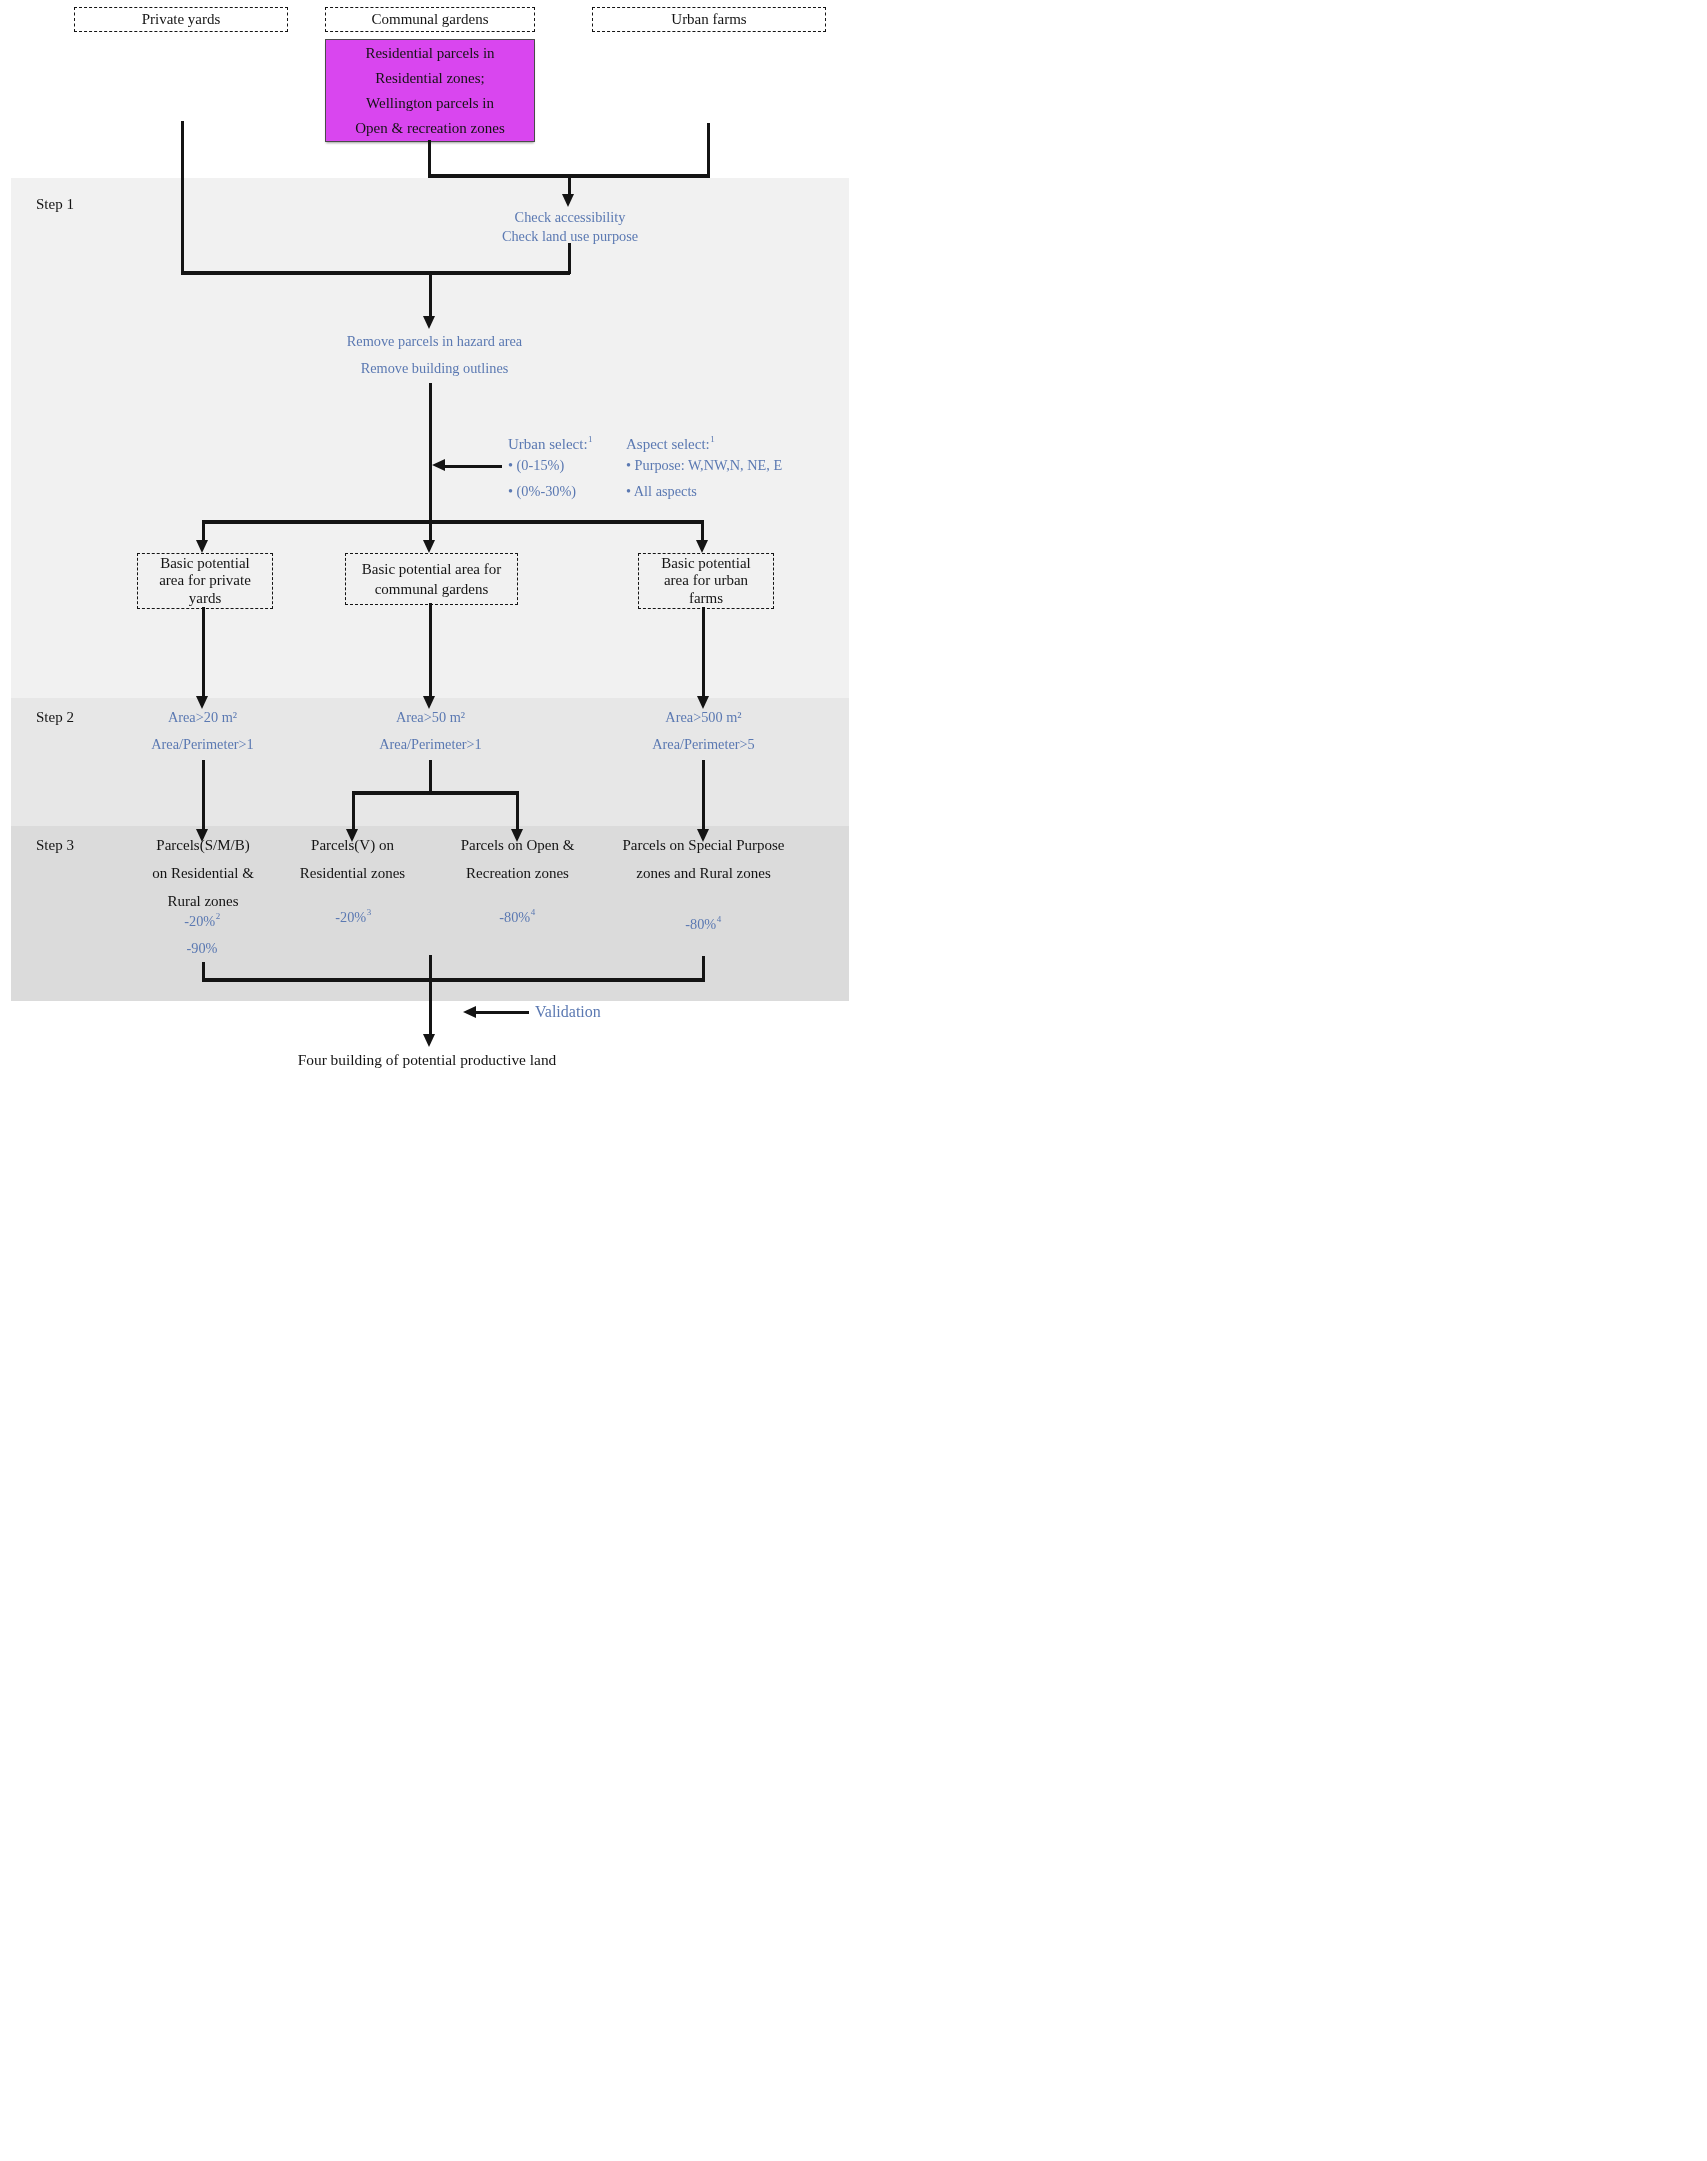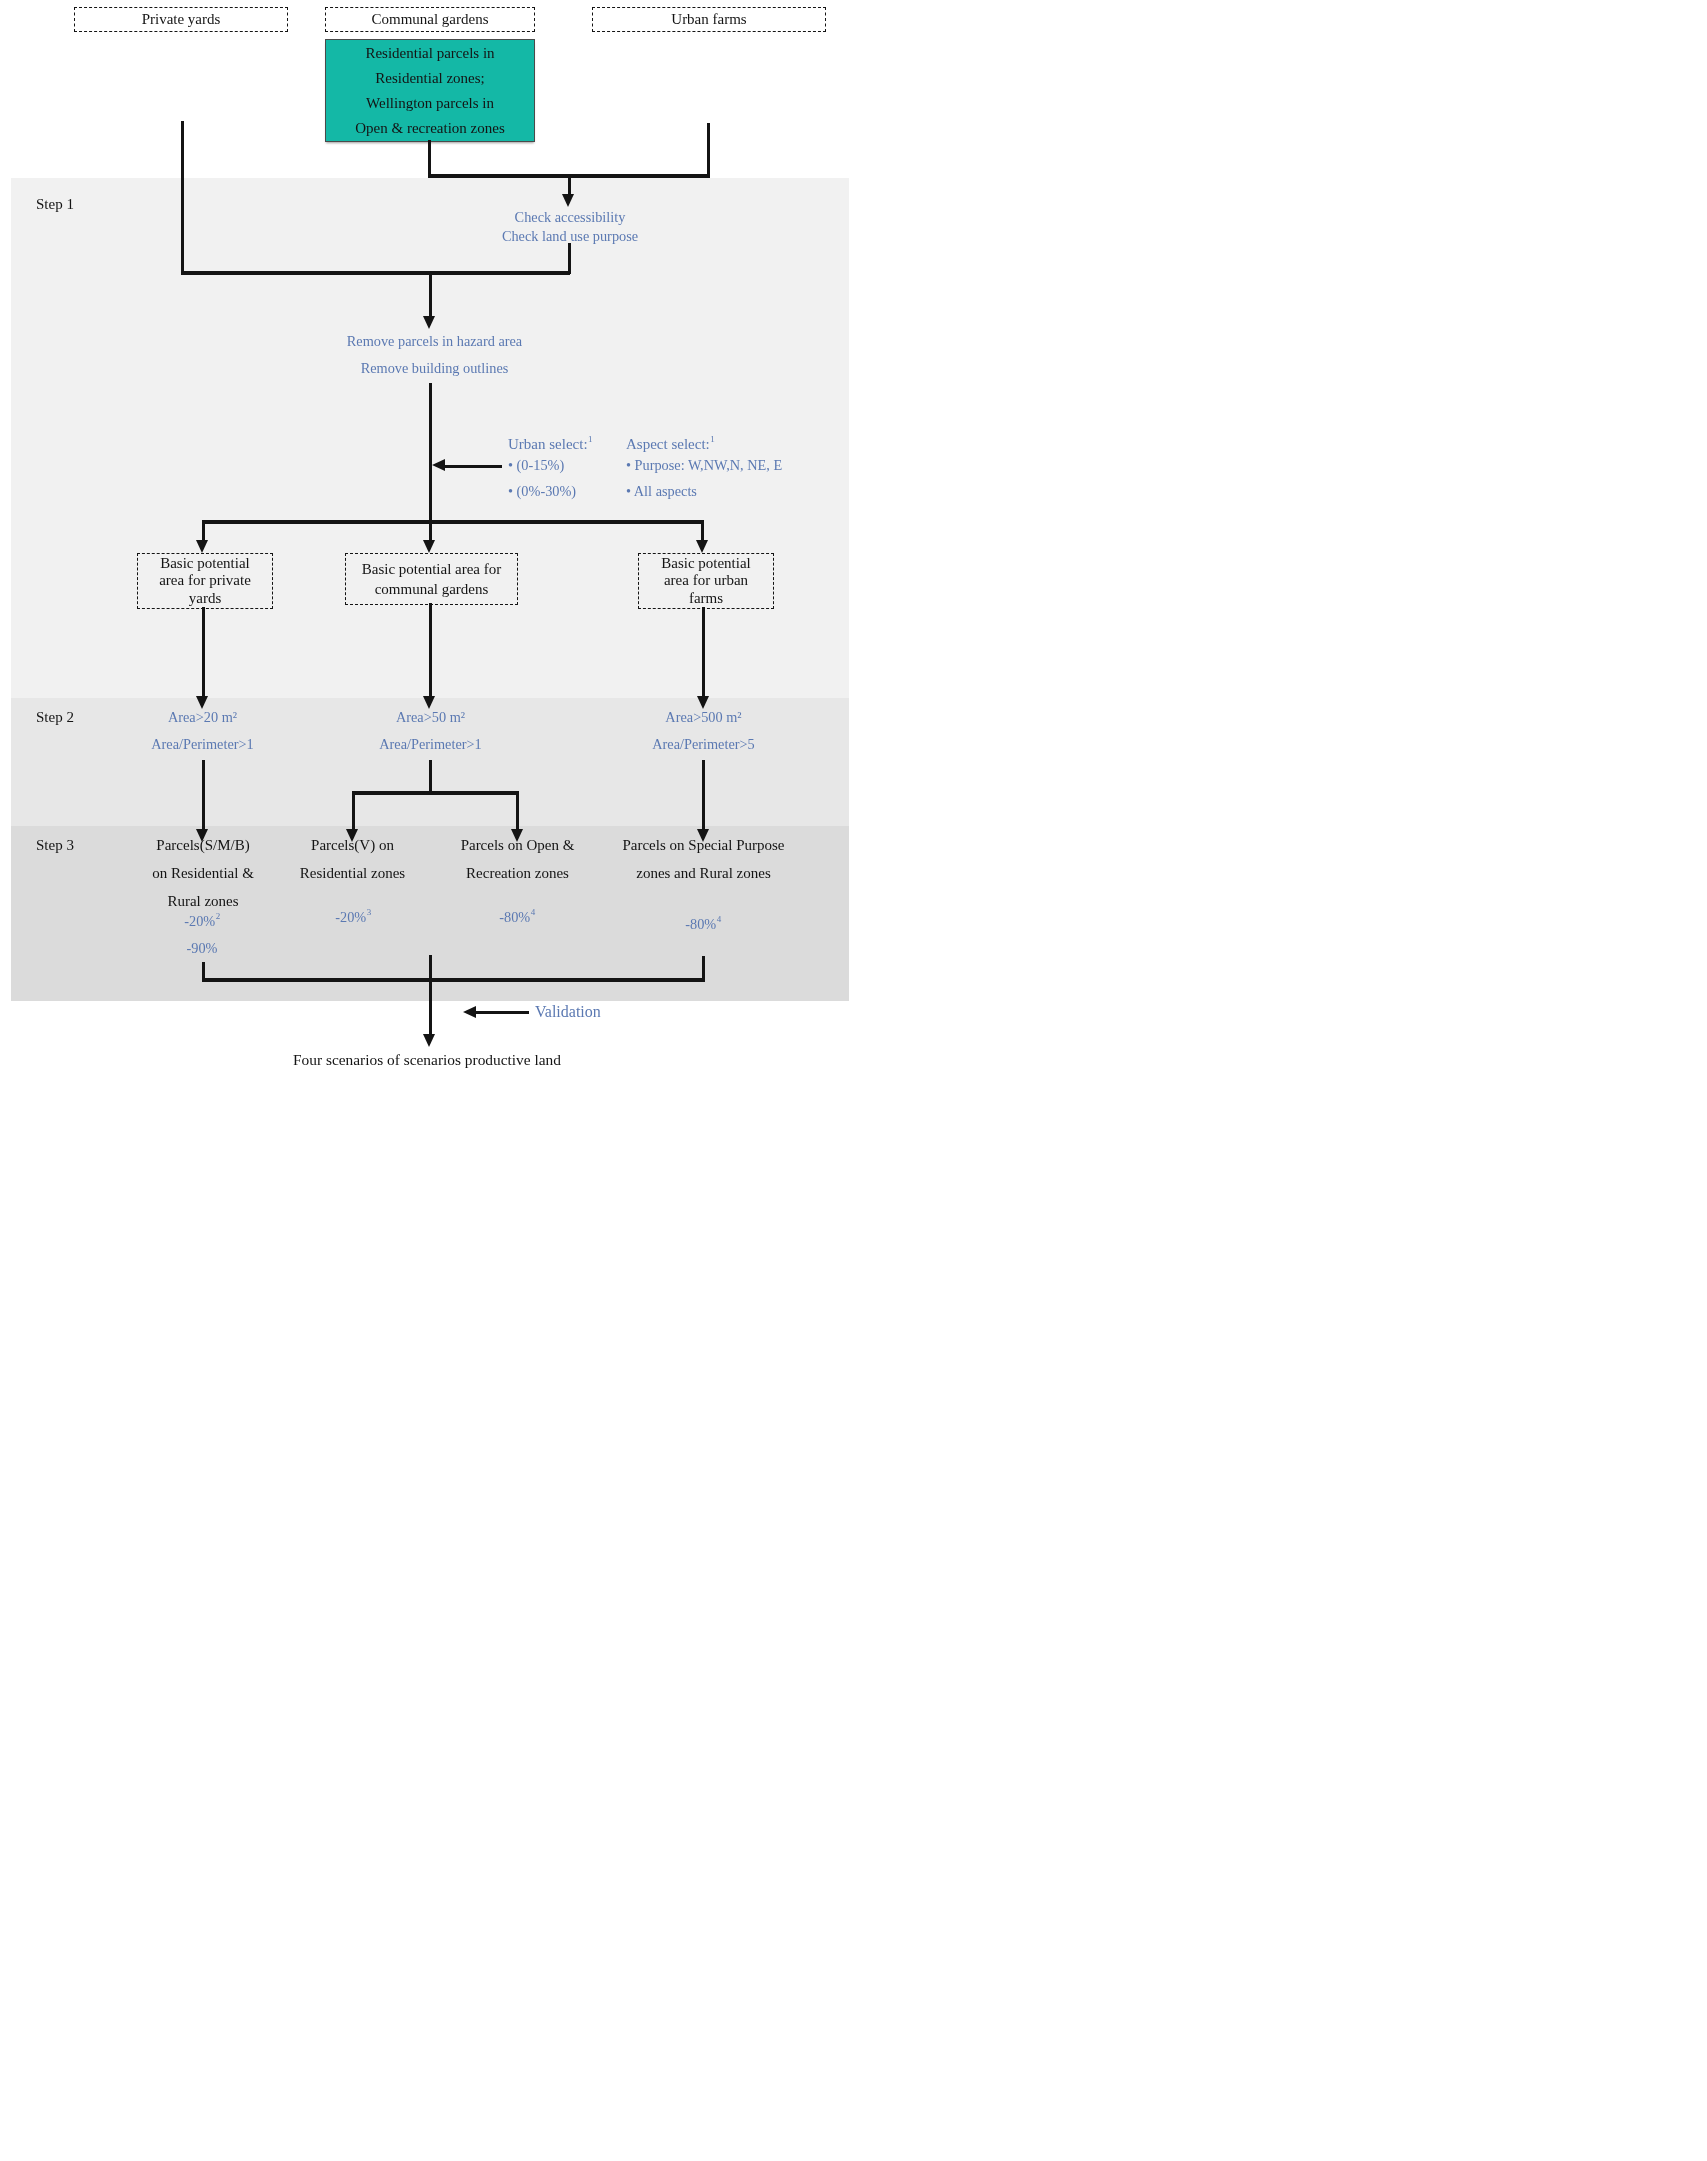--- a/index.html
+++ b/index.html
@@ -11,21 +11,21 @@
   .band1{background:#f1f1f1;}
   .band2{background:#e7e7e7;}
   .band3{background:#dbdbdb;}
   .step-label{position:absolute;font-size:15px;color:#141414;}
   .dashed-box{
     position:absolute;border:1.6px dashed #141414;background:transparent;
     display:flex;align-items:center;justify-content:center;text-align:center;
     font-size:15px;line-height:17.5px;
   }
   .solid-box{
-    position:absolute;border:1.1px solid #4a4a4a;background:#14b8a6;
+    position:absolute;border:1.1px solid #4a4a4a;background:#d946ef;
     display:flex;align-items:center;justify-content:center;text-align:center;
     font-size:15px;line-height:25px;box-shadow:0 2.7px 2.1px -1.1px rgba(0,0,0,.35);
   }
   .pre{white-space:pre-line;}
   .vline{position:absolute;width:2.7px;background:#141414;}
   .hline{position:absolute;height:3.7px;background:#141414;}
   .hline-thin{position:absolute;height:2.7px;background:#141414;}
   .ah-down{position:absolute;width:0;height:0;border-left:6.4px solid transparent;
     border-right:6.4px solid transparent;border-top:13.8px solid #141414;}
   .ah-left{position:absolute;width:0;height:0;border-top:6.4px solid transparent;
@@ -165,16 +165,16 @@
   <div class="vline" style="left:702px;top:956px;height:26px;"></div>
   <div class="hline" style="left:202px;top:978px;width:503px;"></div>
   <div class="vline" style="left:429px;top:955px;height:23px;"></div>
   <div class="vline" style="left:429px;top:982px;height:53px;"></div>
   <div class="ah-down" style="left:423px;top:1034px;"></div>
 
   <div class="ah-left" style="left:463px;top:1006px;"></div>
   <div class="hline-thin" style="left:475px;top:1011px;width:54px;"></div>
   <div class="validation-text blue" style="left:535px;top:1003px;">Validation</div>
 
-  <div class="final-text" style="top:1051px;">Four scenarios of scenarios productive land</div>
+  <div class="final-text" style="top:1051px;">Four building of potential productive land</div>
 
 </div>
 
 
 </body></html>

